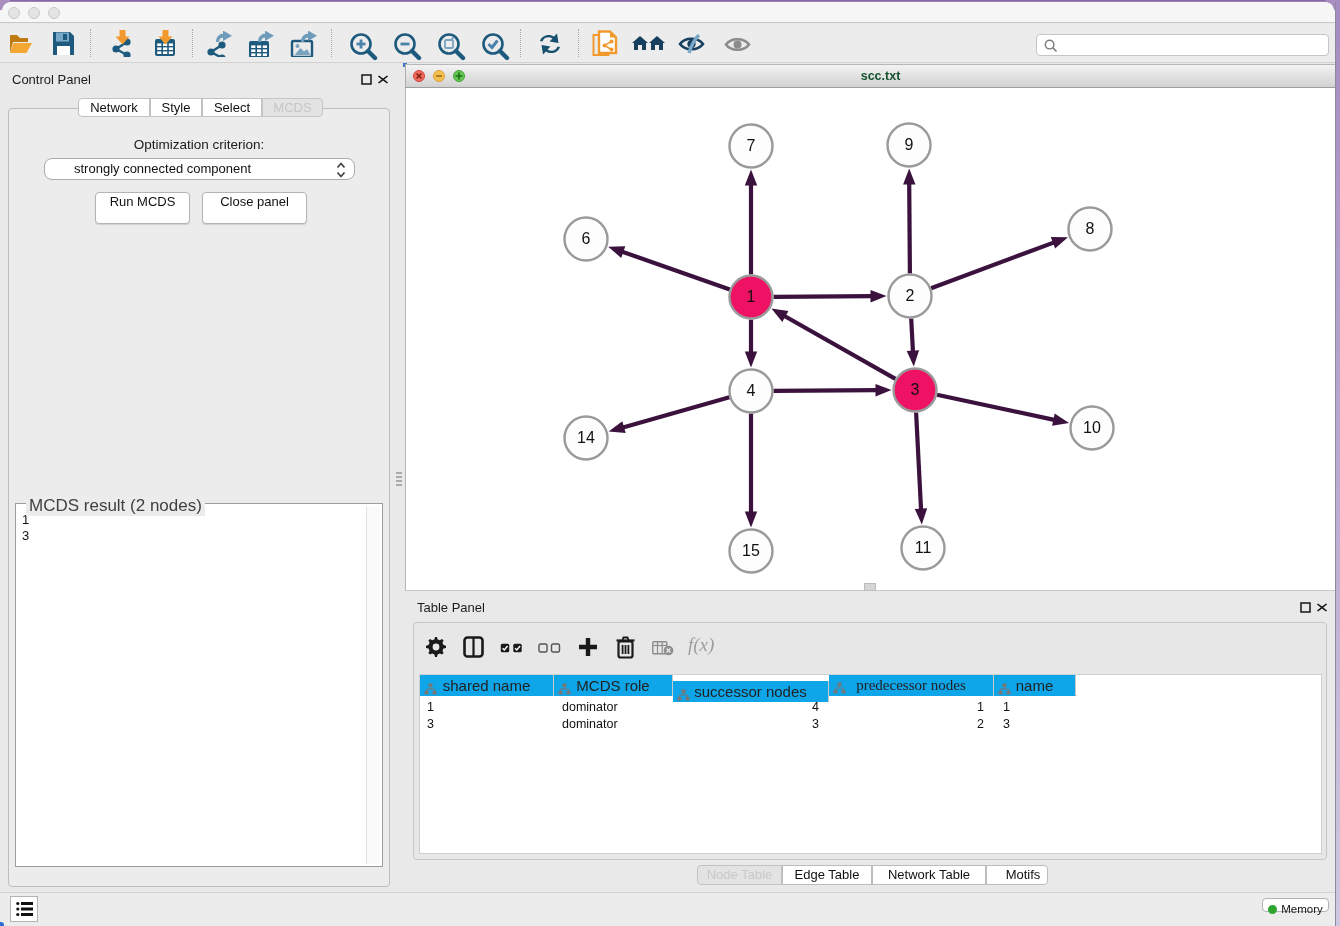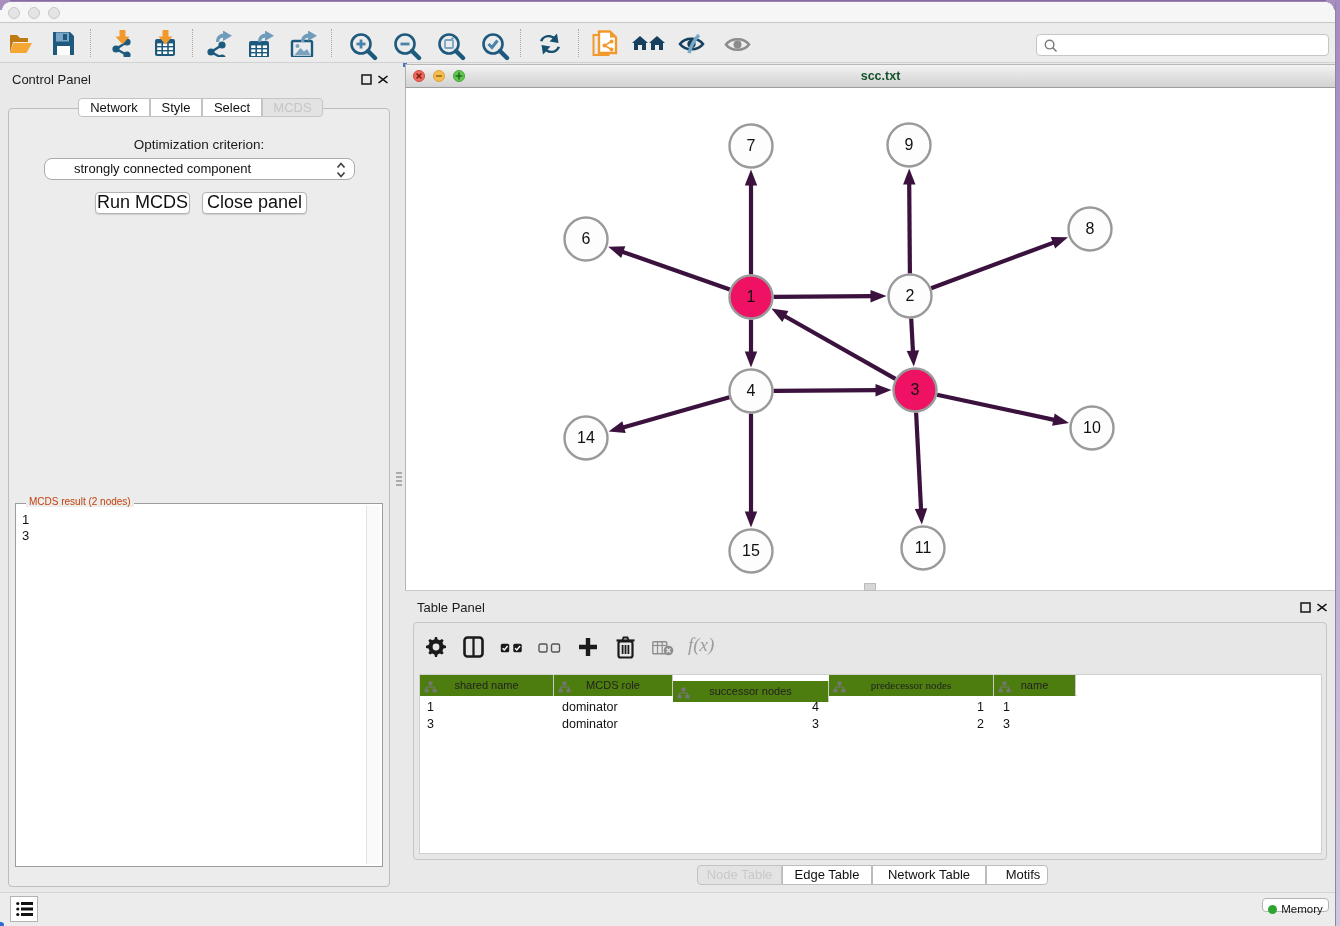--- a/index.html
+++ b/index.html
@@ -1,22 +1,22 @@
 <!DOCTYPE html>
 <html><head><meta charset="utf-8"><style>
 * { margin:0; padding:0; box-sizing:border-box; }
 html,body { width:1340px; height:926px; overflow:hidden; }
 body { font-family:"Liberation Sans", sans-serif; background:#e9e9e9; position:relative; }
 .abs { position:absolute; }
 .sep { position:absolute; top:29px; height:28px; width:0; border-left:1px dotted #a9a9a9; }
 .tabseg { position:absolute; top:98px; height:19px; background:#fff; border:1px solid #c2c2c2; font-size:13px; color:#111; text-align:center; line-height:17px; z-index:5; }
-.btn { position:absolute; top:192px; height:22px; background:#fff; border:1px solid #b4b4b4; border-radius:4px; font-size:18px; color:#111; text-align:center; line-height:18px; box-shadow:0 1px 1px rgba(0,0,0,0.12); }
+.btn { position:absolute; top:192px; height:32px; background:#fff; border:1px solid #b4b4b4; border-radius:4px; font-size:13px; color:#111; text-align:center; line-height:18px; box-shadow:0 1px 1px rgba(0,0,0,0.12); }
 .tl { position:absolute; top:5px; width:12px; height:12px; border-radius:50%; background:#e4e4e4; border:1px solid #c8c8c8; }
 .mac { position:absolute; top:70px; width:12px; height:12px; border-radius:50%; }
-.hcell { position:absolute; top:0; height:21px; border-right:1px solid #c9c9c9; font-size:11px; color:#222; text-align:center; line-height:21px; background:#4d7c0f; }
+.hcell { position:absolute; top:0; height:21px; border-right:1px solid #c9c9c9; font-size:15px; color:#222; text-align:center; line-height:21px; background:#0ea5e9; }
 .cell { position:absolute; font-size:12.5px; color:#111; height:17px; line-height:17px; }
 .btab { position:absolute; top:865px; height:20px; background:#fff; border:1px solid #bcbcbc; font-size:13px; color:#111; text-align:center; line-height:18px; }
 </style></head><body>
 
 <div class="abs" style="left:0;top:2px;width:1336px;height:21px;background:#f6f6f6;border-bottom:1px solid #c9c9c9;">
   <div class="tl" style="left:8px"></div>
     <div class="tl" style="left:28px"></div>
     <div class="tl" style="left:48px"></div>
 </div>
 
@@ -177,21 +177,21 @@
       <path d="M2.5 5.5 L6 1.5 L9.5 5.5" fill="none" stroke="#444" stroke-width="1.8"></path>
       <path d="M2.5 10.5 L6 14.5 L9.5 10.5" fill="none" stroke="#444" stroke-width="1.8"></path>
     </svg>
 </div>
 <div class="btn" style="left:95px;width:95px;">Run MCDS</div>
 <div class="btn" style="left:202px;width:105px;">Close panel</div>
 <div class="abs" style="left:15px;top:503px;width:368px;height:364px;border:1px solid #9d9d9d;background:#fff;">
   <div class="abs" style="left:6px;top:8px;font-size:13px;color:#111;line-height:16px;">1<br>3</div>
   <div class="abs" style="right:2px;top:2px;width:14px;height:358px;background:#fafafa;border-left:1px solid #e2e2e2;"></div>
 </div>
-<div class="abs" style="left:26px;top:496px;font-size:10px;color:#c2410c;background:#ececec;padding:0 3px;z-index:3;">MCDS result (2 nodes)</div>
+<div class="abs" style="left:26px;top:496px;font-size:17px;color:#404040;background:#ececec;padding:0 3px;z-index:3;">MCDS result (2 nodes)</div>
 
 <div class="abs" style="left:403px;top:63px;width:4px;height:4px;background:#4a76c9;"></div>
 <div class="abs" style="left:405px;top:64px;width:930px;height:24px;background:linear-gradient(180deg,#f3f3f3 0%,#e3e3e3 45%,#d2d2d2 100%);border-bottom:1px solid #9e9e9e;border-top:1px solid #b7b7b7;border-left:1px solid #aeaeae;"></div>
 <div class="mac" style="left:413px;background:#ee6b5e;border:1px solid #d14840;"></div>
 <div class="mac" style="left:433px;background:#f5bf4f;border:1px solid #dfa036;"></div>
 <div class="mac" style="left:453px;background:#62c554;border:1px solid #45a735;"></div>
 <svg class="abs" style="left:413px;top:70px" width="12" height="12" viewBox="0 0 12 12">
     <path d="M3.5 3.5 L8.5 8.5 M8.5 3.5 L3.5 8.5" stroke="#7c1d12" stroke-width="1.5"></path>
   </svg>
 <svg class="abs" style="left:433px;top:70px" width="12" height="12" viewBox="0 0 12 12">

